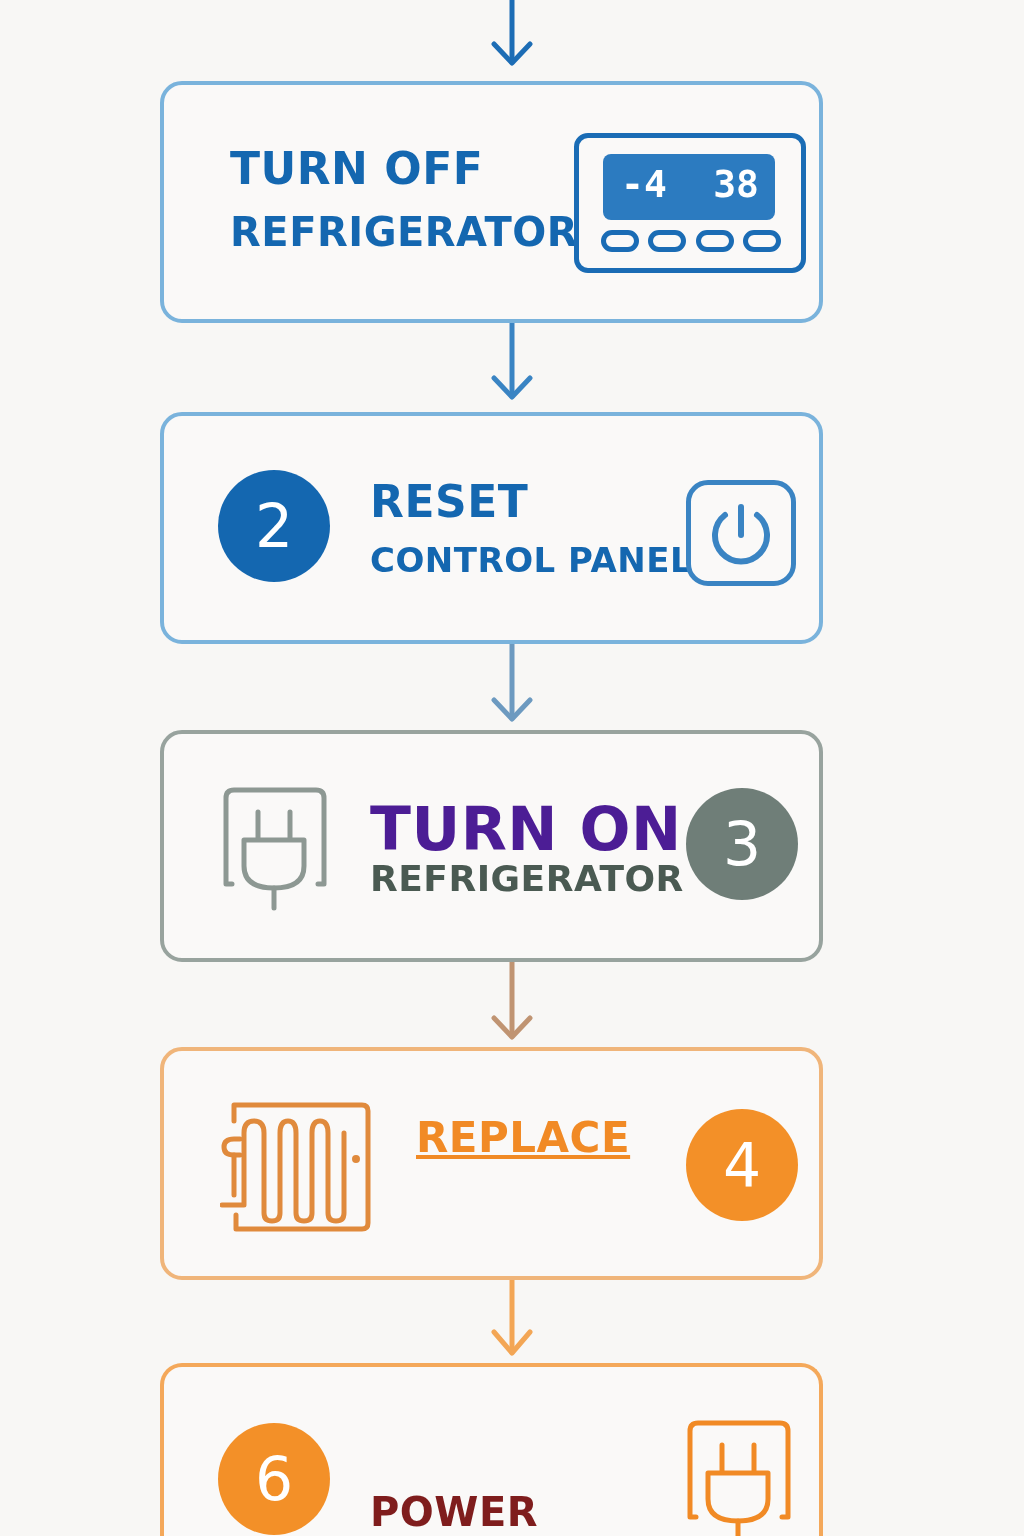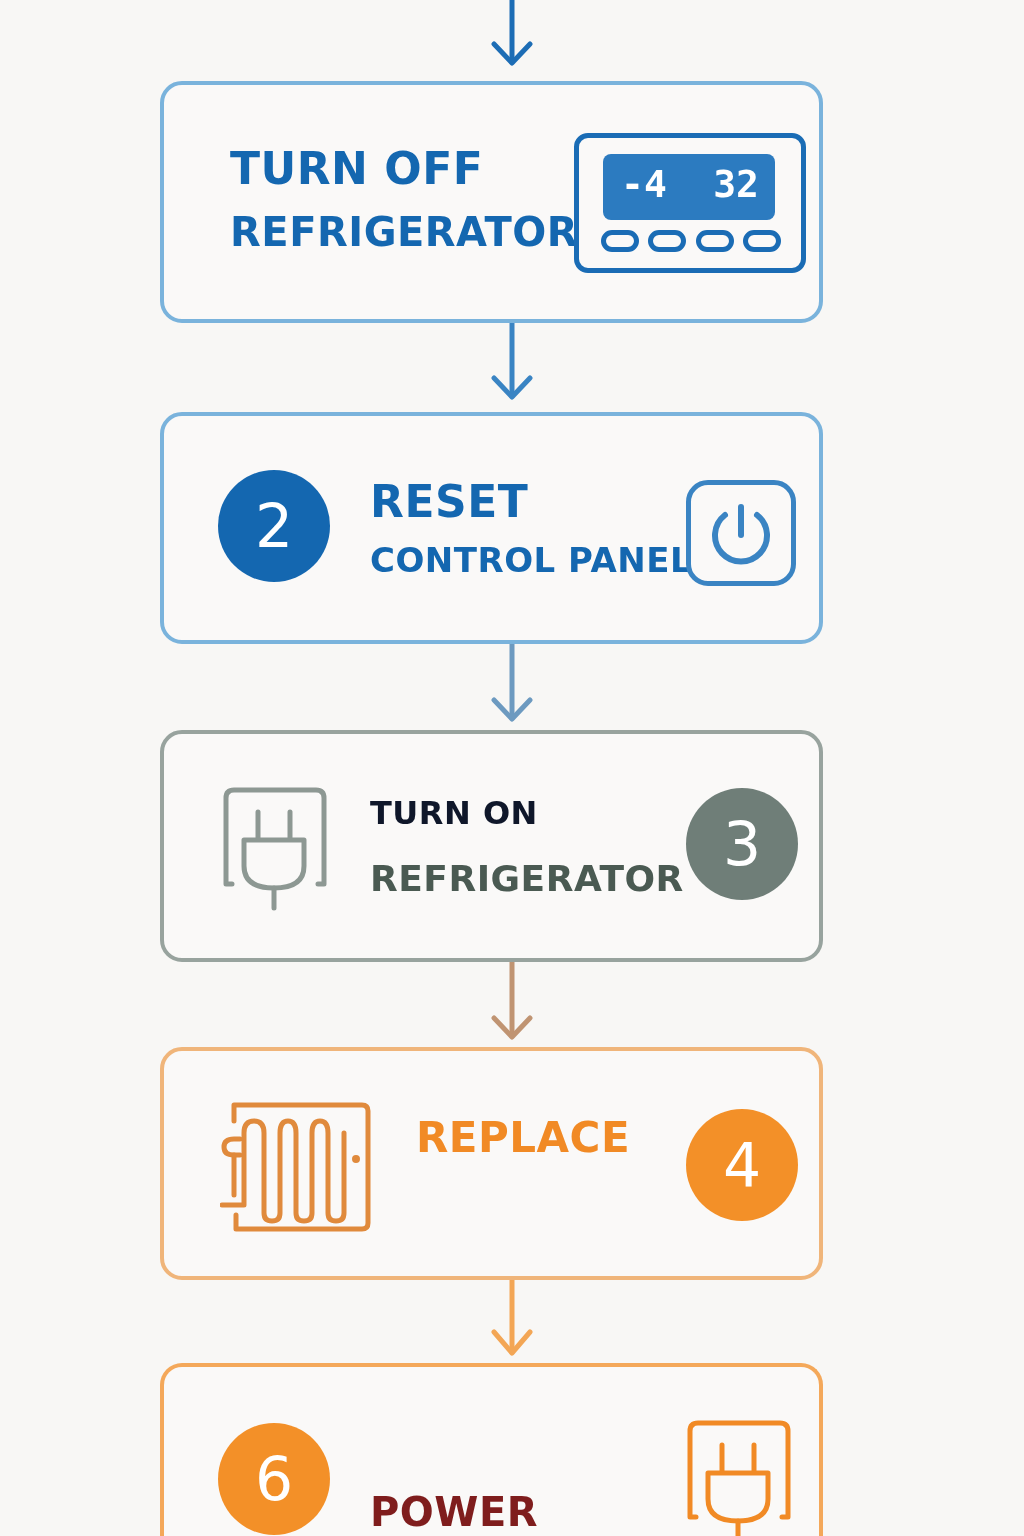--- a/index.html
+++ b/index.html
@@ -39,21 +39,21 @@
     </g>
   </g>
 </svg>
 
 <div class="card" style="top:81px;height:242px;border-color:#7ab3dc;">
   <div class="title" style="left:66px;top:58px;font-size:44px;color:#1467b0;">TURN OFF</div>
   <div class="title" style="left:66px;top:124px;font-size:40px;color:#1467b0;">REFRIGERATOR</div>
   <div class="icon" style="left:410px;top:48px;width:232px;height:140px;border:5px solid #1a6cb5;border-radius:14px;box-sizing:border-box;">
     <div style="position:absolute;left:24px;top:16px;width:172px;height:66px;background:#2c7bc0;border-radius:8px;">
       <span style="position:absolute;left:18px;top:8px;color:#fff;font-size:38px;font-weight:bold;font-family:'DejaVu Sans Mono', monospace;">-4</span>
-      <span style="position:absolute;right:16px;top:8px;color:#fff;font-size:38px;font-weight:bold;font-family:'DejaVu Sans Mono', monospace;">32</span>
+      <span style="position:absolute;right:16px;top:8px;color:#fff;font-size:38px;font-weight:bold;font-family:'DejaVu Sans Mono', monospace;">38</span>
     </div>
     <div style="position:absolute;left:22px;top:92px;width:180px;height:24px;display:flex;justify-content:space-between;">
       <span style="width:38px;height:22px;border:5px solid #1a6cb5;border-radius:12px;box-sizing:border-box;"></span>
       <span style="width:38px;height:22px;border:5px solid #1a6cb5;border-radius:12px;box-sizing:border-box;"></span>
       <span style="width:38px;height:22px;border:5px solid #1a6cb5;border-radius:12px;box-sizing:border-box;"></span>
       <span style="width:38px;height:22px;border:5px solid #1a6cb5;border-radius:12px;box-sizing:border-box;"></span>
     </div>
   </div>
 </div>
 
@@ -72,36 +72,36 @@
 <div class="card" style="top:730px;height:232px;border-color:#98a39e;">
   <div class="icon" style="left:56px;top:50px;width:112px;height:132px;">
     <svg width="112" height="132" viewBox="0 0 112 132" fill="none" stroke="#8d9893" stroke-width="5" stroke-linecap="round" stroke-linejoin="round">
       <path d="M12 100 H6 V14 Q6 6 14 6 H96 Q104 6 104 14 V100 H98"></path>
       <line x1="38" y1="28" x2="38" y2="54"></line>
       <line x1="70" y1="28" x2="70" y2="54"></line>
       <path d="M24 56 H84 V82 Q84 104 54 104 Q24 104 24 82 Z"></path>
       <line x1="54" y1="104" x2="54" y2="124"></line>
     </svg>
   </div>
-  <div class="title" style="left:206px;top:60px;font-size:32px;color:#0f172a;">TURN ON</div>
+  <div class="title" style="left:206px;top:60px;font-size:60px;color:#4c1d95;">TURN ON</div>
   <div class="title" style="left:206px;top:124px;font-size:36px;color:#4a5a52;">REFRIGERATOR</div>
   <div class="badge" style="left:522px;top:54px;background:#6f7e78;">3</div>
 </div>
 
 <div class="card" style="top:1047px;height:233px;border-color:#f0b57a;">
   <div class="icon" style="left:56px;top:48px;width:154px;height:136px;">
     <svg width="154" height="136" viewBox="0 0 154 136" fill="none" stroke="#e08a3c" stroke-width="5" stroke-linecap="round" stroke-linejoin="round">
       <path d="M14 22 V6 H142 Q148 6 148 12 V124 Q148 130 142 130 H16 V116"></path>
       <path d="M14 40 Q4 40 4 48 Q4 56 14 56 H20 M14 40 H20"></path>
       <line x1="14" y1="56" x2="14" y2="96"></line>
       <path d="M2 106 H24 V34 Q24 22 34 22 Q44 22 44 34 V114 Q44 122 52 122 Q60 122 60 114 V34 Q60 22 68 22 Q76 22 76 34 V114 Q76 122 84 122 Q92 122 92 114 V34 Q92 22 100 22 Q108 22 108 34 V114 Q108 122 116 122 Q124 122 124 114 V34"></path>
       <circle cx="136" cy="60" r="1.5" fill="#e08a3c"></circle>
     </svg>
   </div>
-  <div class="title" style="left:252px;top:62px;font-size:42px;color:#f18a25;">REPLACE</div>
+  <div class="title" style="left:252px;top:62px;font-size:42px;color:#f18a25;text-decoration:underline;">REPLACE</div>
   <div class="badge" style="left:522px;top:58px;background:#f39028;">4</div>
 </div>
 
 <div class="card" style="top:1363px;height:200px;border-color:#f4a85a;border-bottom:none;border-bottom-left-radius:0;border-bottom-right-radius:0;">
   <div class="badge" style="left:54px;top:56px;background:#f39028;">6</div>
   <div class="title" style="left:206px;top:122px;font-size:40px;color:#7f1d1d;">POWER</div>
   <div class="icon" style="left:520px;top:50px;width:112px;height:132px;">
     <svg width="112" height="132" viewBox="0 0 112 132" fill="none" stroke="#f18a25" stroke-width="5" stroke-linecap="round" stroke-linejoin="round">
       <path d="M12 100 H6 V14 Q6 6 14 6 H96 Q104 6 104 14 V100 H98"></path>
       <line x1="38" y1="28" x2="38" y2="54"></line>

